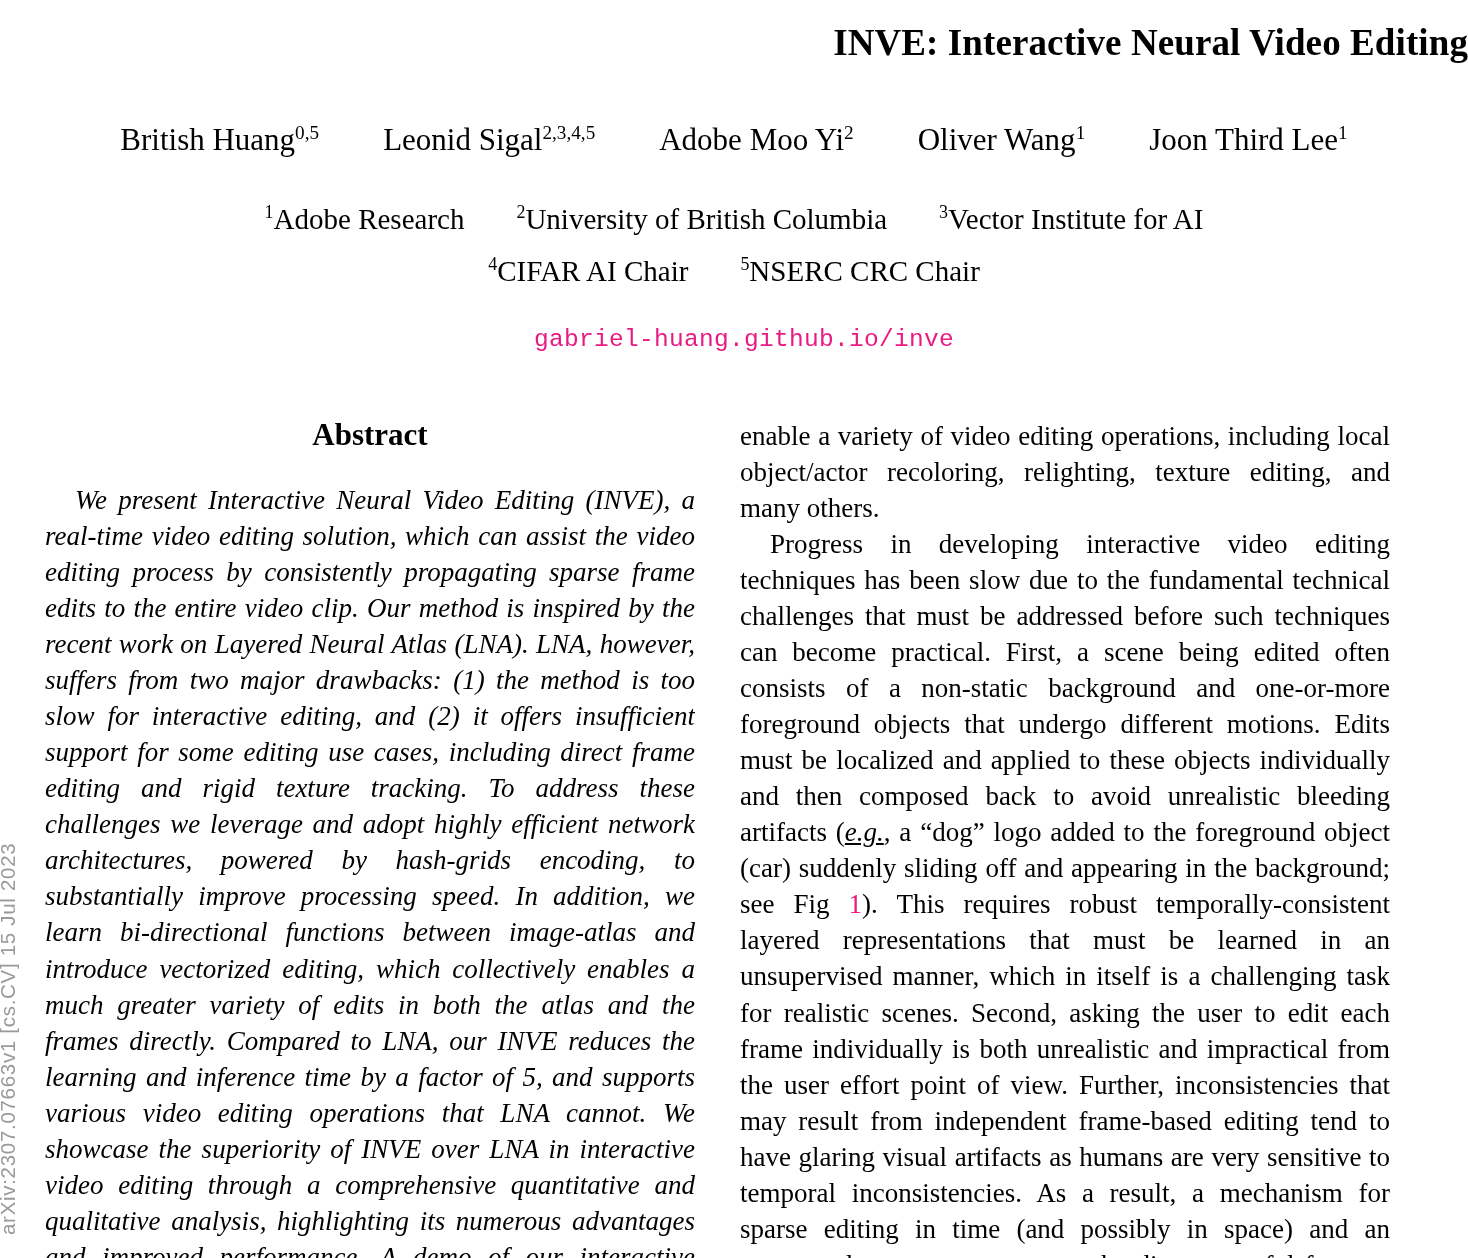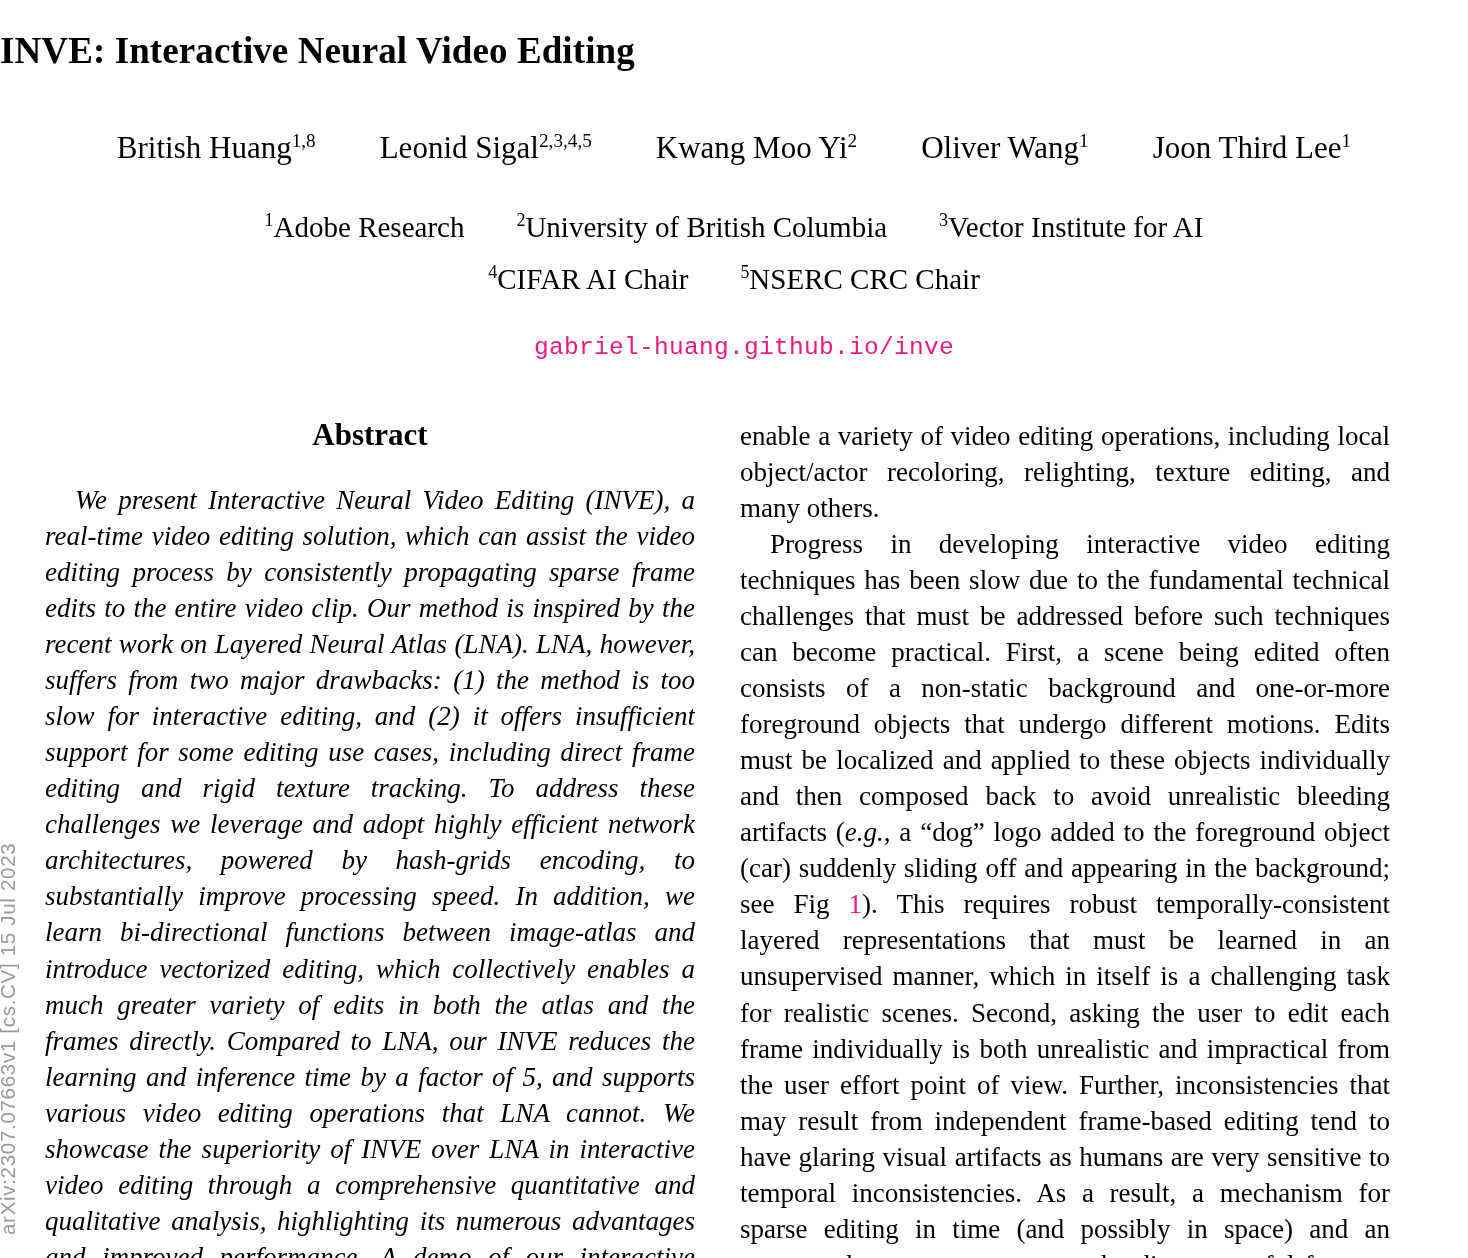--- a/index.html
+++ b/index.html
@@ -43,22 +43,22 @@
   #page {
     position: absolute;
     left: 0;
     top: 0;
     width: 1468px;
     height: 1258px;
   }
 
   
   #title-block {
-    padding-top: 30px;
-    text-align: left;
+    padding-top: 22px;
+    text-align: right;
   }
   #paper-title {
     font-size: 37px;
     font-weight: bold;
     letter-spacing: 0.1px;
     line-height: 1.15;
     margin: 0;
   }
 
   
@@ -141,37 +141,37 @@
     hyphens: manual;
   }
   .abstract-par {
     font-style: italic;
     text-indent: 30px;
   }
   .right-par { text-indent: 0; }
   .right-par.indented { text-indent: 30px; }
 
   .ref-link { text-decoration: none; }
-  .it { font-style: italic; }
+  .it { font-style: italic; text-decoration: underline; }
 </style>
 </head>
 <body>
 
 <div id="arxiv-stamp">
   <div class="stamp-text">arXiv:2307.07663v1  [cs.CV]  15 Jul 2023</div>
 </div>
 
 <div id="page">
 
   <div id="title-block">
     <h1 id="paper-title">INVE: Interactive Neural Video Editing</h1>
   </div>
 
   <div id="authors-row">
-    <span class="author"><span>British Huang</span><sup>1,8</sup></span><span class="author"><span>Leonid Sigal</span><sup>2,3,4,5</sup></span><span class="author"><span>Kwang Moo Yi</span><sup>2</sup></span><span class="author"><span>Oliver Wang</span><sup>1</sup></span><span class="author"><span>Joon Third Lee</span><sup>1</sup></span>
+    <span class="author"><span>British Huang</span><sup>0,5</sup></span><span class="author"><span>Leonid Sigal</span><sup>2,3,4,5</sup></span><span class="author"><span>Adobe Moo Yi</span><sup>2</sup></span><span class="author"><span>Oliver Wang</span><sup>1</sup></span><span class="author"><span>Joon Third Lee</span><sup>1</sup></span>
   </div>
 
   <div id="affiliations">
     <div class="affil-line-1"><span class="affil"><sup>1</sup><span>Adobe Research</span></span><span class="affil"><sup>2</sup><span>University of British Columbia</span></span><span class="affil"><sup>3</sup><span>Vector Institute for AI</span></span></div>
     <div class="affil-line-2"><span class="affil"><sup>4</sup><span>CIFAR AI Chair</span></span><span class="affil"><sup>5</sup><span>NSERC CRC Chair</span></span></div>
   </div>
 
   <div id="project-url-wrap">
     <a id="project-url" href="#" style="color: rgb(234, 26, 130);">gabriel-huang.github.io/inve</a>
   </div>

